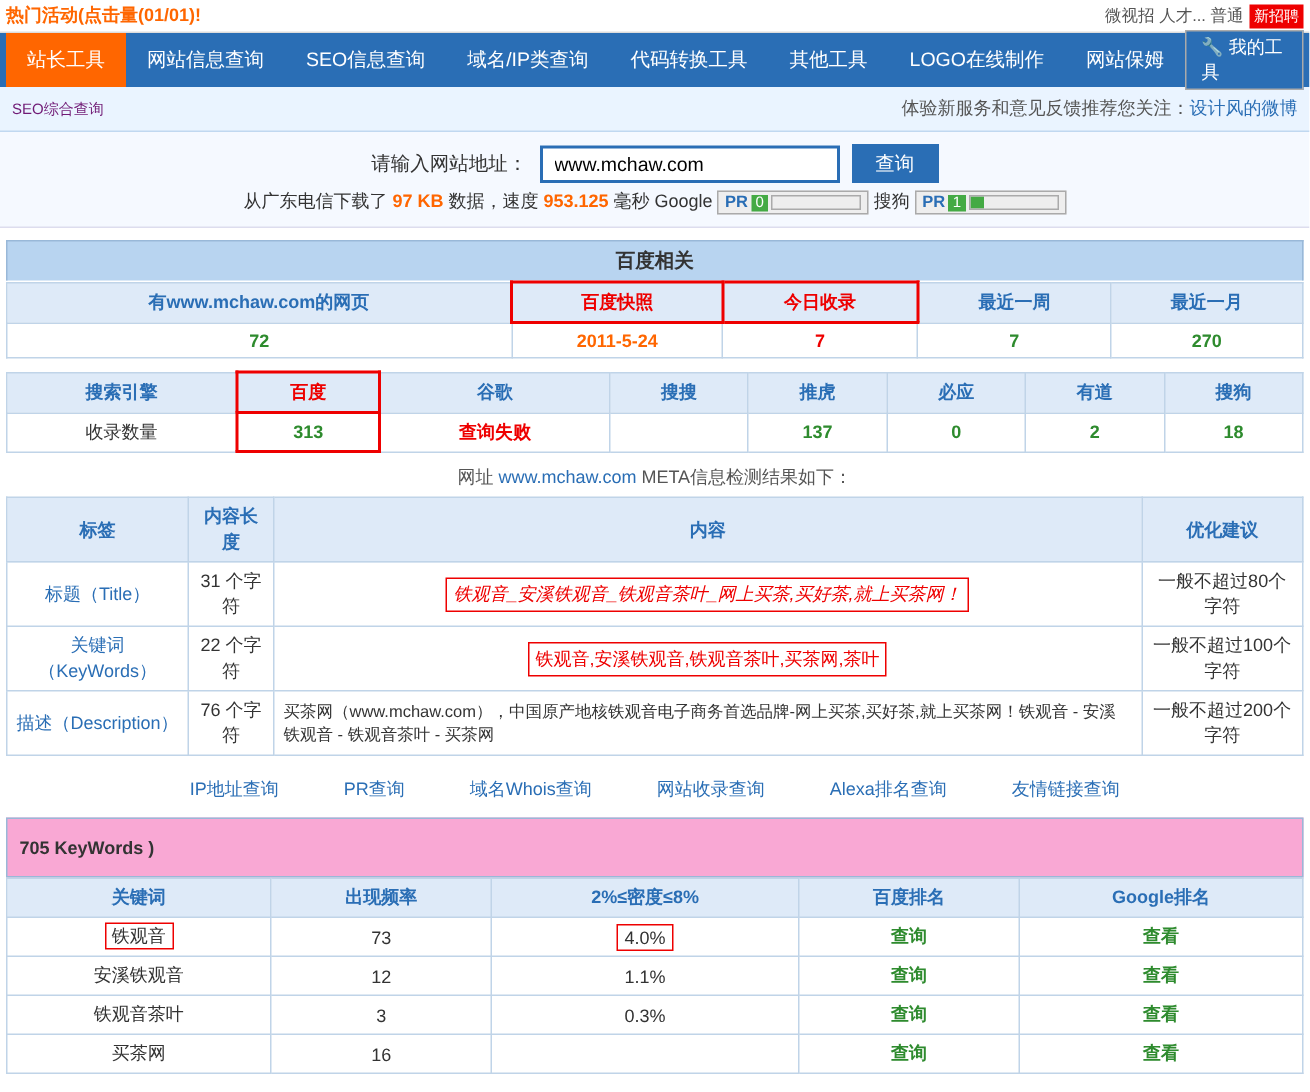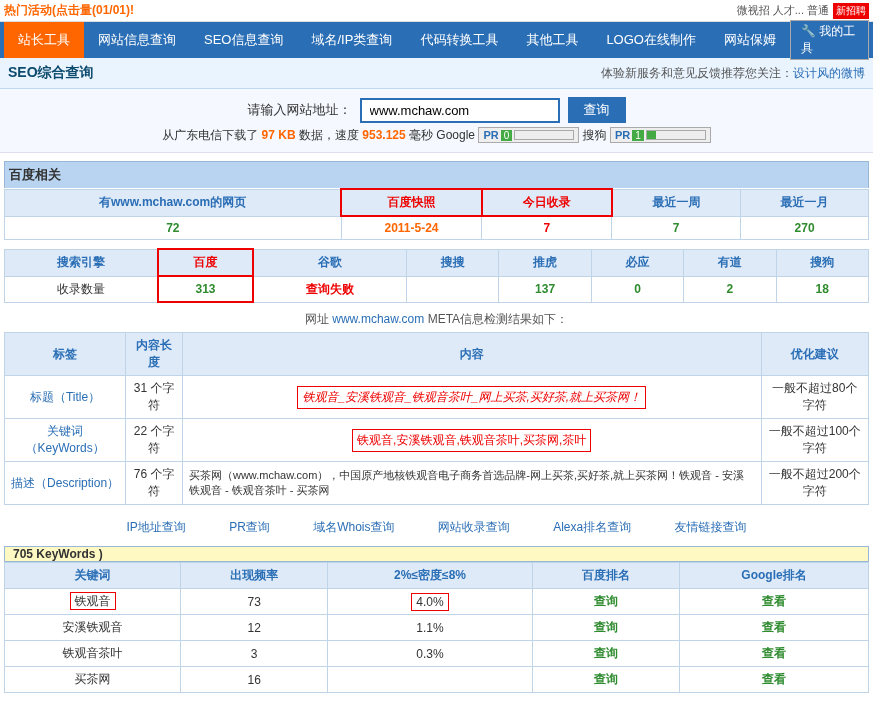--- a/index.html
+++ b/index.html
@@ -9,34 +9,34 @@
     .top-banner { background: #fff; padding: 2px 4px; display: flex; align-items: center; justify-content: space-between; border-bottom: 1px solid #ddd; height: 22px; }
 
     
     .nav { background: #2a6eb5; display: flex; align-items: center; height: 36px; padding: 0 4px; }
     .nav-item { color: #fff; padding: 0 14px; height: 36px; display: flex; align-items: center; font-size: 13px; cursor: pointer; white-space: nowrap; }
     .nav-item.active { background: #f60; color: #fff; }
     .nav-mytools { margin-left: auto; background: #2a6eb5; border: 1px solid #aaa; color: #fff; padding: 2px 10px; font-size: 12px; cursor: pointer; display: flex; align-items: center; gap: 4px; }
 
     
     .page-header { display: flex; justify-content: space-between; align-items: center; padding: 6px 8px; background: #eaf4ff; border-bottom: 1px solid #c0d8f0; }
-    .page-title { color: #0c4a6e; font-size: 14px; font-weight: bold; }
+    .page-title { color: #701a75; font-size: 10px; font-weight: normal; }
 
     
     .query-area { padding: 8px 0; text-align: center; background: #f5f9ff; border-bottom: 1px solid #dde; }
     .query-row { display: flex; align-items: center; justify-content: center; gap: 8px; margin-bottom: 4px; }
     .query-label { color: #333; font-size: 13px; }
     .query-input { border: 2px solid #2a6eb5; padding: 3px 8px; font-size: 13px; width: 200px; outline: none; }
     .query-btn { background: #2a6eb5; color: #fff; border: none; padding: 4px 16px; font-size: 13px; cursor: pointer; }
     .query-info { font-size: 12px; color: #333; }
     .query-info .hl { color: #f60; font-weight: bold; }
     .pr-bar { display: inline-flex; align-items: center; gap: 2px; background: #eee; border: 1px solid #aaa; padding: 1px 4px; font-size: 11px; }
 
     
-    .section-header { background: #b8d4f0; padding: 4px; font-weight: bold; color: #333; font-size: 13px; border: 1px solid #99b8d8; border-bottom: none; }
+    .section-header { background: #b8d4f0; text-align: center; padding: 4px; font-weight: bold; color: #333; font-size: 13px; border: 1px solid #99b8d8; border-bottom: none; }
 
     
     table { width: 100%; border-collapse: collapse; }
     td, th { border: 1px solid #c0d4e8; padding: 4px 6px; text-align: center; font-size: 12px; }
     .tbl-header td { background: #deeaf8; font-weight: bold; color: #2a6eb5; }
     .val-green { color: #2e8b2e; font-weight: bold; }
     .val-red { color: #e00; font-weight: bold; }
     .val-orange { color: #f60; font-weight: bold; }
 
     .section-wrap { margin: 8px 4px; }
@@ -196,21 +196,21 @@
 <div class="link-bar">
   <a href="#">IP地址查询</a>
   <a href="#">PR查询</a>
   <a href="#">域名Whois查询</a>
   <a href="#">网站收录查询</a>
   <a href="#">Alexa排名查询</a>
   <a href="#">友情链接查询</a>
 </div>
 
 <div class="kw-section">
-  <div style="background:#fef9c3;text-align:left;padding:0 8px;font-weight:bold;color:#333;font-size:12px;border:1px solid #99b8d8;">705 KeyWords )</div>
+  <div style="background:#f9a8d4;text-align:left;padding:12px 8px;font-weight:bold;color:#333;font-size:12px;border:1px solid #99b8d8;">705 KeyWords )</div>
   <table>
     <tbody>
         <tr class="tbl-header">
       <td>关键词</td>
       <td>出现频率</td>
       <td>2%≤密度≤8%</td>
       <td>百度排名</td>
       <td>Google排名</td>
     </tr>
     <tr>

